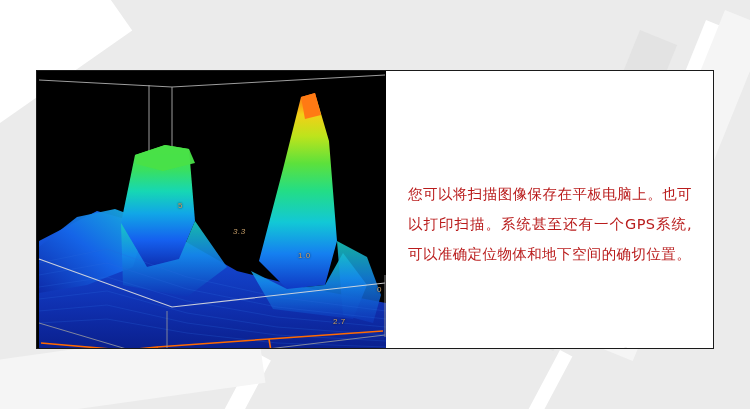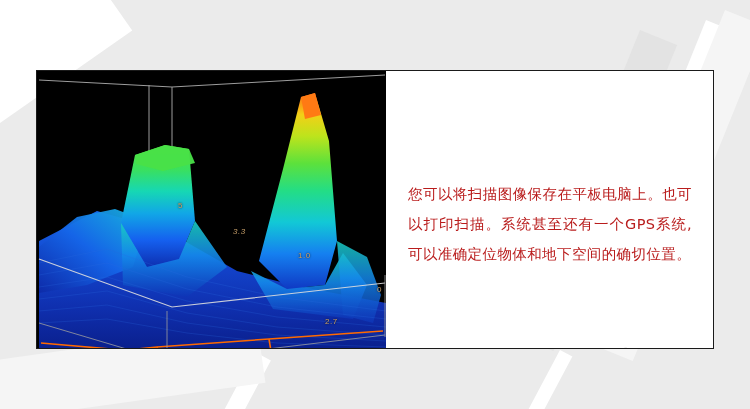--- a/index.html
+++ b/index.html
@@ -246,21 +246,21 @@
           <path d="M2 252 L130 290 L348 264"></path>
           <path d="M348 204 L348 266"></path>
           <path d="M130 240 L130 292"></path>
         </g>
       </svg>
 
       <div class="plot-label" style="left:141px; top:130px;">5</div>
       <div class="plot-label" style="left:196px; top:156px;font-style:italic;">3.3</div>
       <div class="plot-label" style="left:261px; top:180px;">1.0</div>
       <div class="plot-label" style="left:340px; top:214px;">0</div>
-      <div class="plot-label" style="left:288px; top:246px;">2.7</div>
+      <div class="plot-label" style="left:296px; top:246px;">2.7</div>
     </div>
 
     <div class="desc">您可以将扫描图像保存在平板电脑上。也可以打印扫描。系统甚至还有一个GPS系统,可以准确定位物体和地下空间的确切位置。</div>
 
     <div class="watermark">MT混探科技</div>
   </div>
 
 </div>
 
 </body></html>

